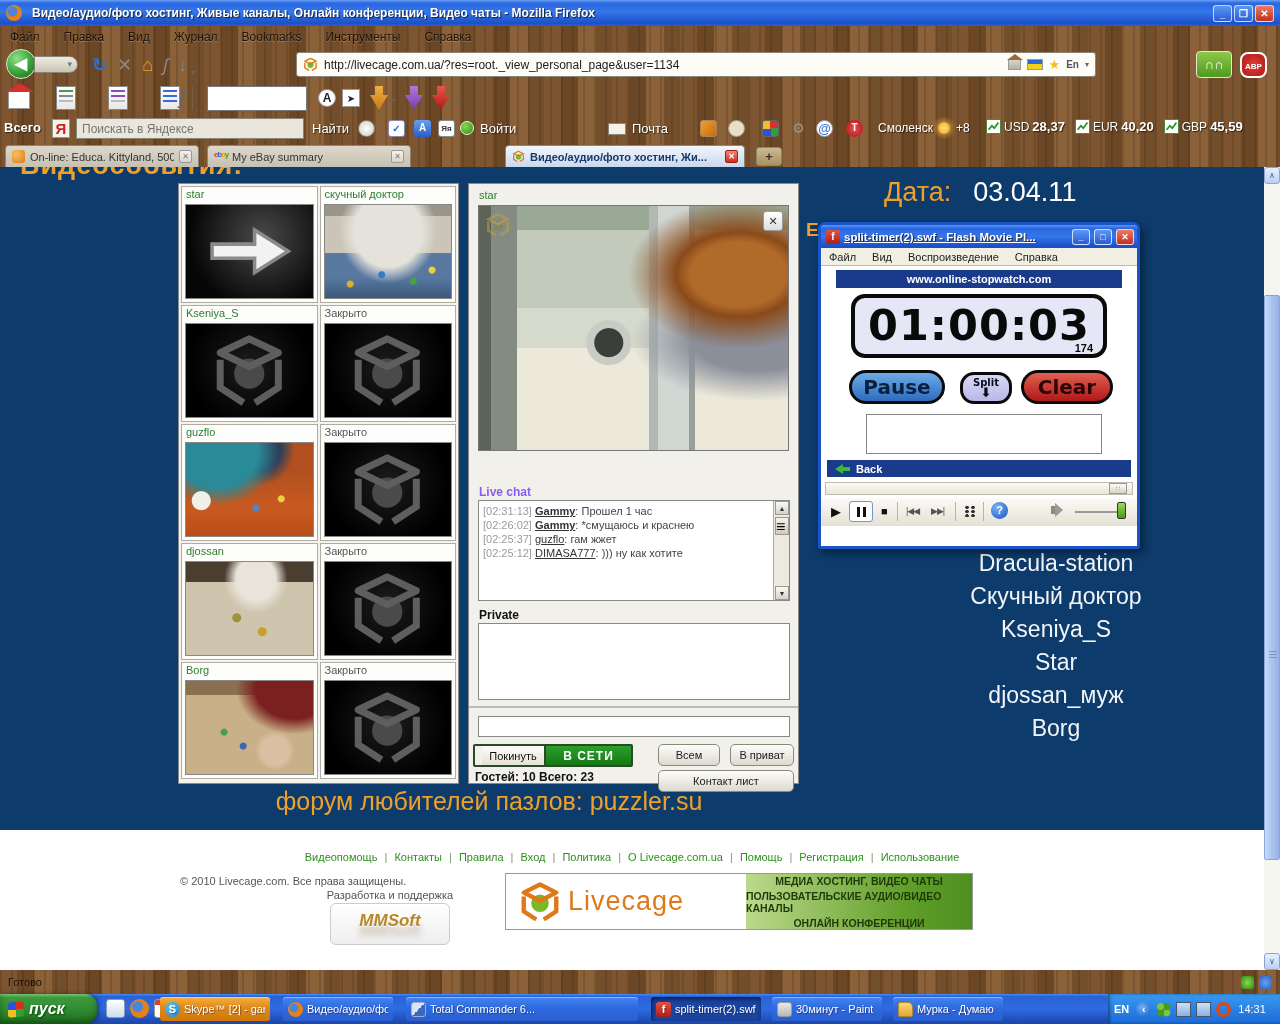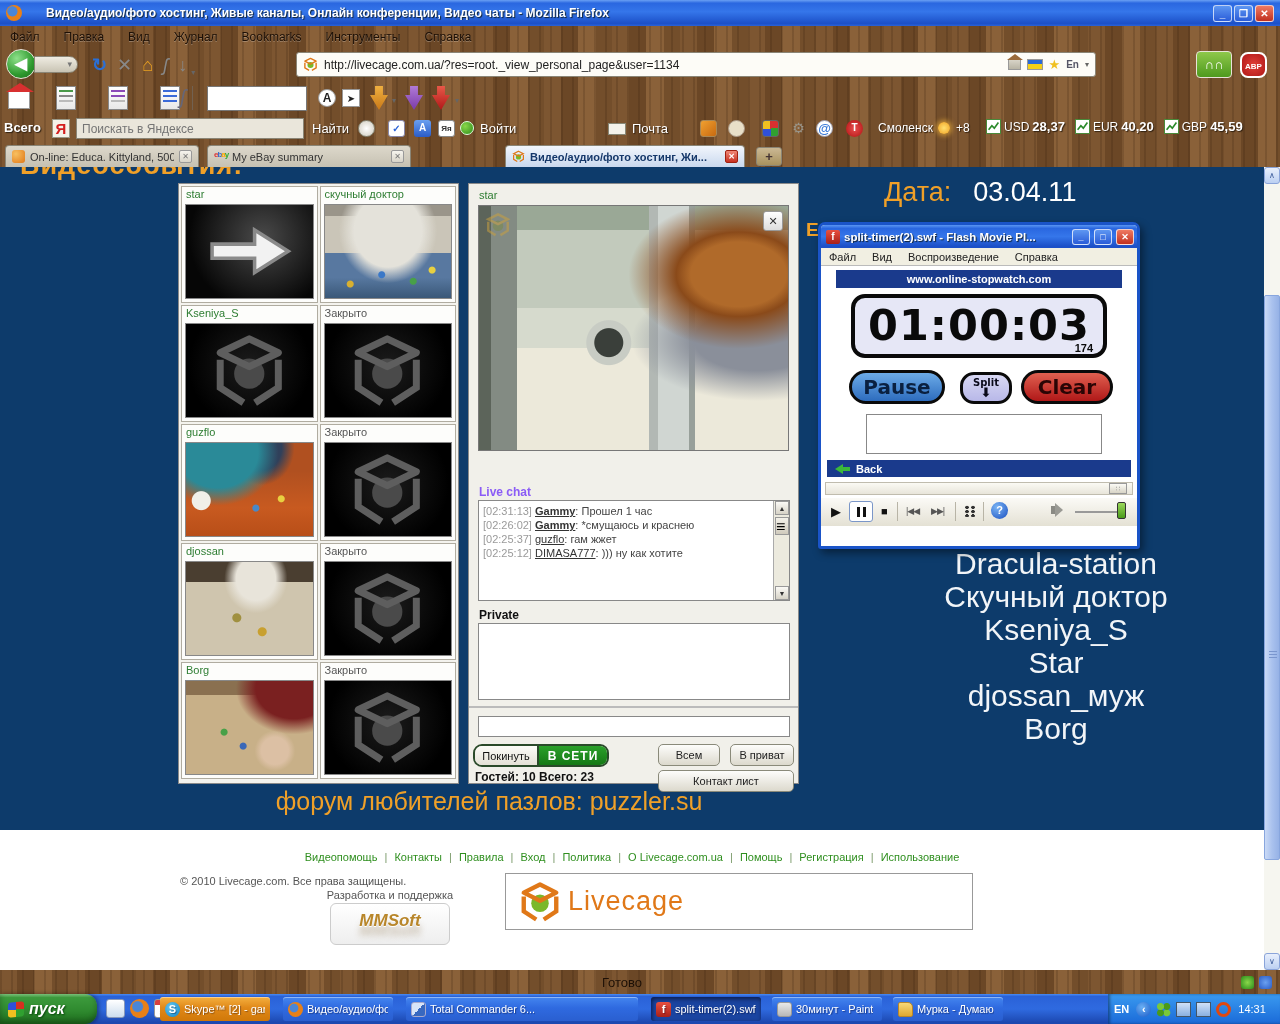--- a/index.html
+++ b/index.html
@@ -10,21 +10,21 @@
   .wood {
     background:
       repeating-linear-gradient(90deg, rgba(40,20,5,.16) 0 2px, rgba(255,255,255,0) 2px 11px),
       repeating-linear-gradient(90deg, #7d5631 0 17px, #6b4726 17px 34px, #8a6139 34px 52px, #734e2b 52px 68px);
   }
 
   
   .titlebar { position:absolute; left:0; top:0; width:1280px; height:26px;
     background:linear-gradient(180deg,#6aa0f4 0%,#2a67e0 12%,#3576ea 45%,#1c50c8 90%,#2a62d8 100%);
     display:flex; align-items:center; padding:0 6px; color:#fff; }
-  .titlebar .ttext { font-size:12px; font-weight:bold; text-shadow:1px 1px 1px #123; white-space:nowrap; overflow:hidden; flex:1; margin-left:24px; }
+  .titlebar .ttext { font-size:12px; font-weight:bold; text-shadow:1px 1px 1px #123; white-space:nowrap; overflow:hidden; flex:1; margin-left:10px; }
   .ffico { width:16px; height:16px; border-radius:50%; background:radial-gradient(circle at 40% 40%, #4a86d8 0 35%, #e88018 40% 75%, #c05808 100%); flex:0 0 auto; }
   .winbtns { display:flex; gap:2px; }
   .wbtn { width:19px; height:17px; border-radius:3px; border:1px solid rgba(255,255,255,.7);
     background:linear-gradient(#5e97f2,#2a5cd8); color:#fff; font-size:10px; line-height:15px; text-align:center; font-weight:bold; }
   .wbtn.close { background:linear-gradient(#ef7a62,#c03020); }
 
   .menubar { position:absolute; left:0; top:26px; width:1280px; height:22px; display:flex; gap:24px; align-items:center; padding:0 10px; }
   .menu-item { font-size:12px; color:#1d1006; text-shadow:0 1px 0 rgba(255,255,255,.25); }
 
   .navbar { position:absolute; left:0; top:48px; width:1280px; height:34px; display:flex; align-items:center; }
@@ -152,31 +152,31 @@
   .ctime { color:#9a9a9a; }
   .cuser { color:#333; text-decoration:underline; }
   .cuser.b { font-weight:bold; }
   .chat-scroll { position:absolute; right:0; top:0; width:16px; height:100%; background:#eceade; border-left:1px solid #aaa; }
   .cs-btn { position:absolute; left:1px; width:14px; height:14px; background:linear-gradient(#fbfaf6,#d6d2c6); border:1px solid #999; font-size:7px; text-align:center; line-height:13px; color:#333; }
   .cs-thumb { position:absolute; left:1px; top:16px; width:14px; height:18px; background:linear-gradient(#f4f2ea,#cfcabc); border:1px solid #999; }
   .private-title { position:absolute; left:10px; top:424px; font-size:12px; font-weight:bold; color:#111; }
   .private-box { position:absolute; left:9px; top:439px; width:312px; height:77px; background:#fff; border:1px solid #888; resize:none; }
   .bottom-sub { position:absolute; left:0; top:522px; width:100%; height:79px; border-top:2px solid #bbb; }
   .msg-input { position:absolute; left:9px; top:8px; width:312px; height:21px; border:1px solid #888; background:#fff; }
-  .pill { position:absolute; left:4px; top:36px; width:136px; height:23px; border:2px solid #2a4a2a; border-radius:9px; overflow:hidden; display:flex; }
+  .pill { position:absolute; left:4px; top:36px; width:160px; height:23px; border:2px solid #2a4a2a; border-radius:2px; overflow:hidden; display:flex;padding-left:7px; }
   .pill .leave { width:64px; background:linear-gradient(#fcfcf8,#e4e1d6); color:#111; font-size:11px; text-align:center; line-height:20px; border-right:2px solid #2a4a2a; }
   .pill .online { flex:1; background:linear-gradient(#2aa02a,#157815); color:#fff; font-weight:bold; font-size:12px; text-align:center; line-height:20px; letter-spacing:1px; }
   .gbtn { position:absolute; height:22px; background:linear-gradient(#fdfdfb,#dcd9cd); border:1px solid #8a8a7a; border-radius:5px; font-size:11px; color:#222; text-align:center; }
   .stats { position:absolute; left:6px; top:62px; font-size:12px; font-weight:bold; color:#111; }
 
   .date-line { position:absolute; left:884px; top:10px; font-size:27px; }
   .date-line .dl1 { color:#f0a028; margin-right:22px; }
   .date-line .dl2 { color:#fff; }
   .hidden-frag { position:absolute; left:806px; top:52px; color:#f0a028; font-size:19px; font-weight:bold; }
-  .userlist { position:absolute; left:880px; top:380px; width:352px; list-style:none; text-align:center; color:#f2f5f8; font-size:30px; line-height:33px; }
+  .userlist { position:absolute; left:880px; top:380px; width:352px; list-style:none; text-align:center; color:#f2f5f8; font-size:23px; line-height:33px; }
   .ldim { position:absolute; left:880px; top:620px; width:352px; text-align:center; color:#f2f5f8; font-size:23px; }
   .forum { position:absolute; left:178px; top:620px; width:622px; text-align:center; color:#f0a028; font-size:25px; }
 
   .footer { position:absolute; left:0; top:830px; width:1264px; height:140px; background:#fff; }
   .flinks { position:absolute; left:0; top:21px; width:100%; text-align:center; font-size:11px; color:#7a9a6a; }
   .flink { color:#2f8f1f; margin:0 4px; }
   .copy { position:absolute; left:180px; top:45px; width:420px; text-align:left; font-size:11px; color:#555; }
   .supp { position:absolute; left:180px; top:59px; width:420px; text-align:center; font-size:11px; color:#555; }
   .mmsoft { position:absolute; left:330px; top:73px; width:120px; height:42px; border:1px solid #ccc; border-radius:6px; background:linear-gradient(#fff,#eee); text-align:center; font-size:17px; font-weight:bold; font-style:italic; color:#b8862a; line-height:34px; text-shadow:0 1px 0 #fff, 0 10px 6px rgba(120,90,40,.35); }
   .banner { position:absolute; left:505px; top:43px; width:468px; height:57px; border:1px solid #999; display:flex; }
@@ -185,30 +185,30 @@
   .brand { font-size:27px; color:#e07818; letter-spacing:1px; }
   .banner-right { flex:1; background:linear-gradient(90deg,#bcd98c,#629f2b 70%,#4e8f1f); display:flex; flex-direction:column; align-items:center; justify-content:center; gap:3px; }
   .banner-right span { font-size:10.5px; font-weight:bold; color:#1e3a08; }
 
   .pagescroll { position:absolute; left:1264px; top:167px; width:16px; height:803px; background:#f6f6f0; }
   .ps-btn { position:absolute; left:0; width:16px; height:17px; background:linear-gradient(#e8effc,#bcd0f2); border:1px solid #8aa4da; border-radius:3px; color:#3a5a9a; font-size:8px; text-align:center; line-height:15px; }
   .ps-thumb { position:absolute; left:0; top:128px; width:16px; height:565px; background:linear-gradient(90deg,#cadaf6,#aac2ee 50%,#96b2e6); border:1px solid #88a6de; border-radius:2px; }
   .ps-grip { position:absolute; left:4px; top:355px; width:8px; height:1px; background:#7a96ce; box-shadow:0 3px 0 #7a96ce, 0 6px 0 #7a96ce; }
 
   .statusbar { position:absolute; left:0; top:970px; width:1280px; height:24px; display:flex; align-items:center; padding:0 8px; }
-  .statusbar .stext { font-size:13px; color:#1d1006; flex:1;text-align:center; }
+  .statusbar .stext { font-size:11px; color:#1d1006; flex:1; }
   .sicon { width:13px; height:13px; border-radius:3px; margin-left:5px; }
   .sicon.g { background:radial-gradient(#8ad84a,#2a8a1a); }
   .sicon.b { background:radial-gradient(#6aa0f0,#2a5cc8); }
 
   
   .flashwin { position:absolute; left:818px; top:222px; width:322px; height:327px; border:3px solid #1a54c8; border-radius:7px 7px 3px 3px; background:#ece9d8; z-index:50; box-shadow:3px 4px 8px rgba(0,0,0,.45); }
   .ftitle { height:23px; background:linear-gradient(180deg,#5a96f2 0%,#2a67e0 15%,#3576ea 50%,#1c50c8 92%); border-radius:4px 4px 0 0; display:flex; align-items:center; padding:0 3px 0 5px; gap:4px; }
   .ftitle .fico { width:14px; height:14px; background:linear-gradient(#e85040,#a82018); border-radius:2px; color:#fff; font-size:10px; font-weight:bold; text-align:center; line-height:14px; }
-  .ftitle .ftext { flex:1; color:#fff; font-size:11.5px; font-weight:bold; text-shadow:1px 1px 1px #123; white-space:nowrap; overflow:hidden; }
+  .ftitle .ftext { flex:1; color:#fff; font-size:11.5px; font-weight:bold; text-shadow:1px 1px 1px #123; white-space:nowrap; overflow:hidden;text-decoration:underline; }
   .fwbtn { width:18px; height:16px; border-radius:3px; border:1px solid rgba(255,255,255,.75); background:linear-gradient(#5e97f2,#2a5cd8); color:#fff; font-size:9px; line-height:14px; text-align:center; font-weight:bold; }
   .fwbtn.close { background:linear-gradient(#ef7a62,#c03020); }
   .fmenu { height:18px; background:#f1efe2; border-bottom:1px solid #bbb; display:flex; gap:16px; align-items:center; padding:0 8px; }
   .fmenu .menu-item { font-size:11px; color:#222; text-shadow:none; }
   .fbody { position:relative; height:280px; background:#fff; }
   .fbanner { position:absolute; left:15px; top:4px; width:286px; height:18px; background:#1a3a8c; color:#fff; font-size:11px; font-weight:bold; text-align:center; line-height:18px; }
   .timerbox { position:absolute; left:30px; top:28px; width:256px; height:64px; background:#e6e7f6; border:4px solid #0a0a0a; border-radius:14px; }
   .timerbox .time { position:absolute; width:100%; text-align:center; top:2px; font-family:"DejaVu Sans",sans-serif; font-size:43px; font-weight:800; color:#0a0a0a; letter-spacing:1px; }
   .timerbox .tcount { position:absolute; right:10px; bottom:0px; font-size:11px; font-weight:bold; color:#0a0a0a; }
   .fbtn { position:absolute; border:3px solid #0a0a0a; border-radius:18px; font-weight:800; text-align:center; font-family:"DejaVu Sans",sans-serif; }
@@ -589,20 +589,25 @@
     <div class="banner">
       <div class="banner-left">
         <svg viewBox="0 0 64 64">
             <circle cx="32" cy="34" r="14" fill="#7ab82a"></circle>
             <path d="M32 4 58 17 32 30 6 17Z" fill="none" stroke="#e07818" stroke-width="7" stroke-linejoin="round"></path>
             <path d="M6 23v24l20 13" fill="none" stroke="#e07818" stroke-width="7"></path>
             <path d="M58 23v24L38 60" fill="none" stroke="#e07818" stroke-width="7"></path>
           </svg>
         <span class="brand">Livecage</span>
       </div>
+      <div class="banner-right" id="banner-lines">
+          <span>МЕДИА ХОСТИНГ, ВИДЕО ЧАТЫ</span>
+          <span>ПОЛЬЗОВАТЕЛЬСКИЕ АУДИО/ВИДЕО КАНАЛЫ</span>
+          <span>ОНЛАЙН КОНФЕРЕНЦИИ</span>
+        </div>
     </div>
   </div>
 
   <div class="pagescroll">
     <span class="ps-btn" style="top:0">∧</span>
     <div class="ps-thumb">
         <span class="ps-grip"></span>
       </div>
     <span class="ps-btn" style="bottom:0">∨</span>
   </div>

